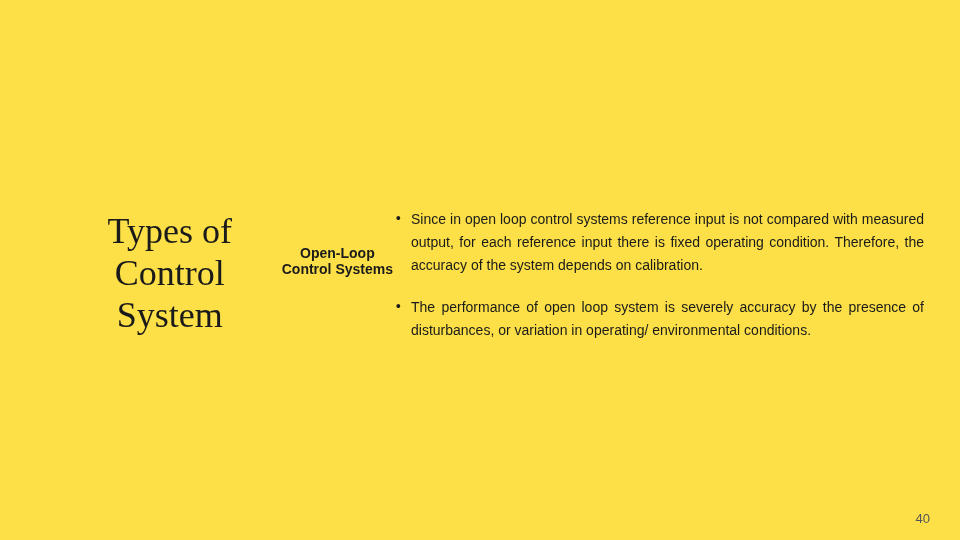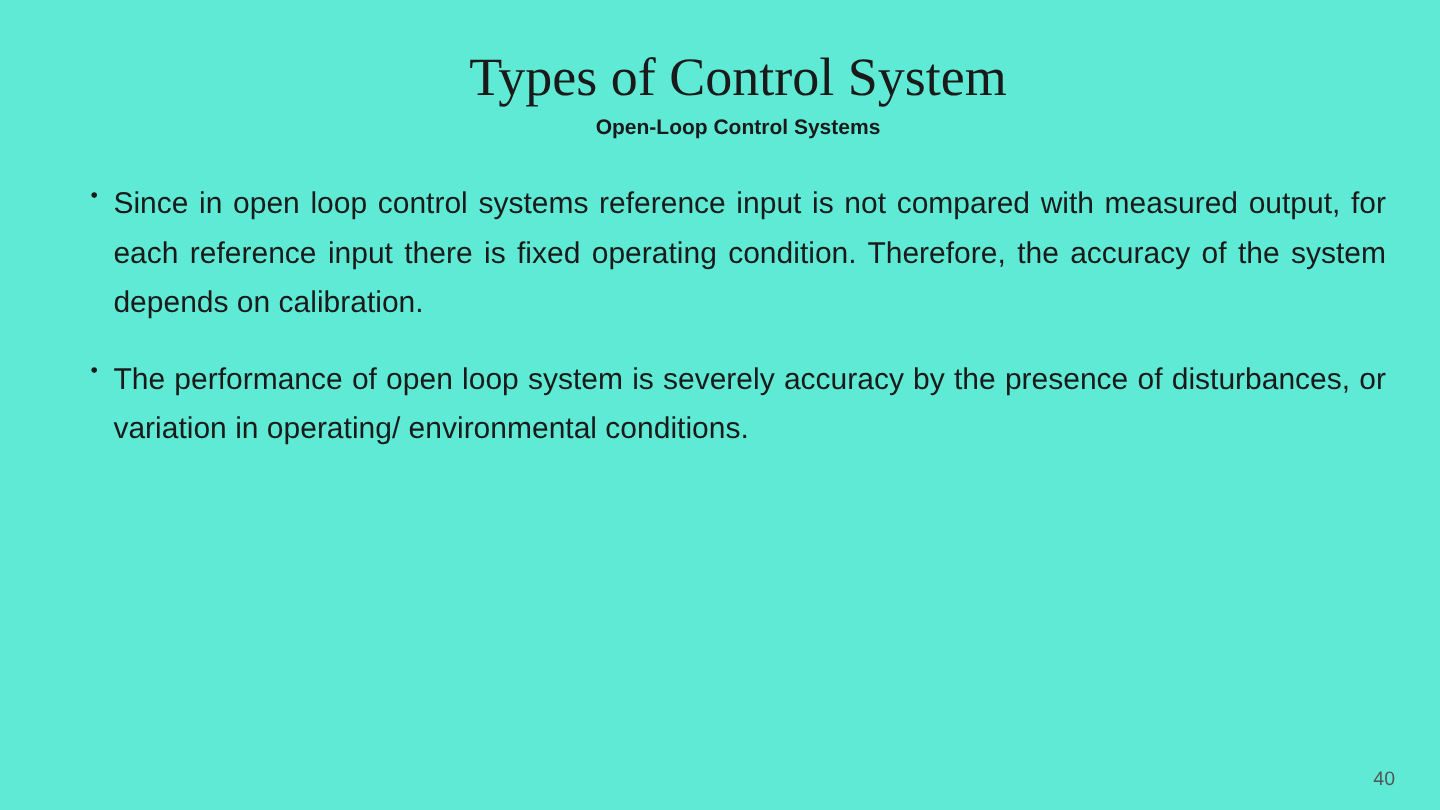--- a/index.html
+++ b/index.html
@@ -12,23 +12,23 @@
       width: 960px;
       height: 540px;
       background: #ffffff;
       font-family: 'Georgia', serif;
       overflow: hidden;
     }
 
     .slide {
       width: 960px;
       height: 540px;
-      background: #5eead4;
+      background: #fde047;
       display: flex;
-      flex-direction: column;
+      flex-direction: row;
       align-items: center;
       padding: 30px 36px 20px 60px;
       position: relative;
     }
 
     .main-title {
       font-size: 36px;
       font-weight: normal;
       color: #1a1a1a;
       text-align: center;
@@ -59,21 +59,21 @@
     }
 
     .bullet {
       font-size: 16px;
       color: #1a1a1a;
       margin-top: 2px;
       flex-shrink: 0;
     }
 
     .bullet-text {
-      font-size: 20px;
+      font-size: 14px;
       color: #1a1a1a;
       line-height: 1.65;
       text-align: justify;
       font-family: 'Arial', sans-serif;
     }
 
     .page-number {
       position: absolute;
       bottom: 14px;
       right: 30px;

